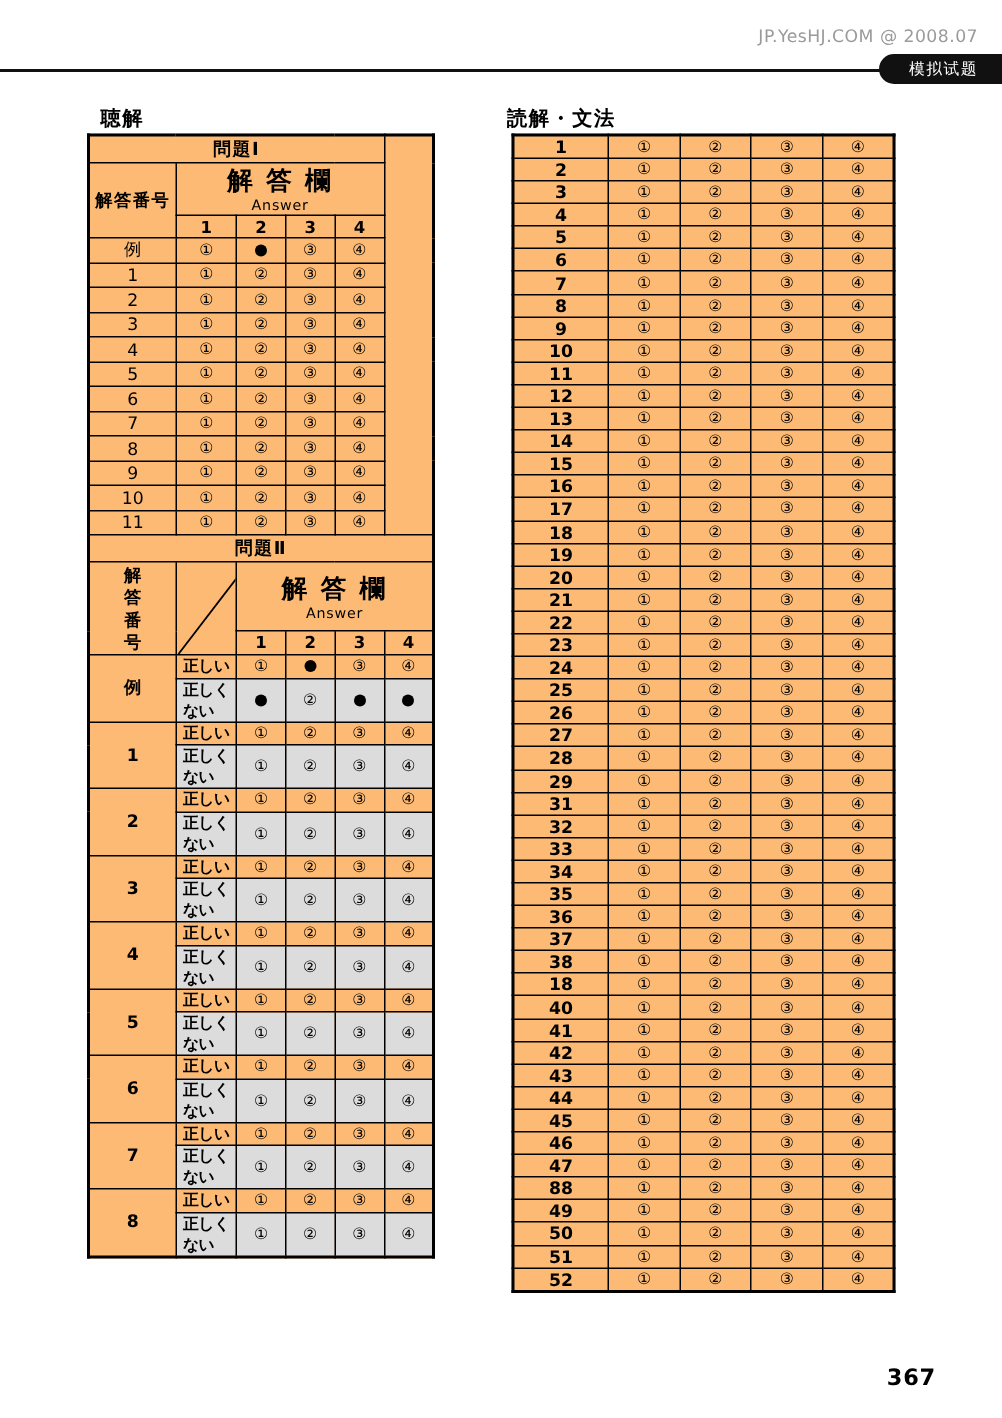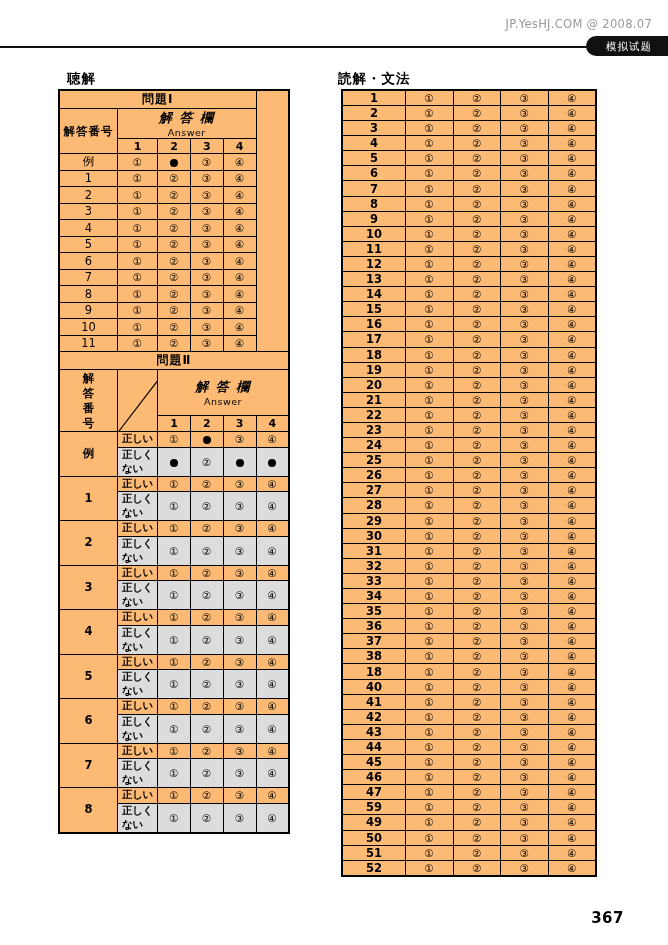--- a/index.html
+++ b/index.html
@@ -65,21 +65,21 @@
   }
   table.sheet td, table.sheet th {
     border: 1px solid #000;
     text-align: center;
     vertical-align: middle;
     font-weight: normal;
     padding: 0;
   }
   .num { font-size: 11.5px; font-weight: bold; }
   .opt { font-size: 10.5px; }
-  .ja  { font-size: 13px; font-weight: bold; letter-spacing: 1.5px; font-style: italic; }
+  .ja  { font-size: 17px; font-weight: bold; letter-spacing: 1.5px; }
   .lat { font-size: 9.5px; letter-spacing: .5px; }
 
   
   .dot {
     display: inline-block;
     width: 8px; height: 8px;
     border-radius: 50%;
     background: #000;
     vertical-align: middle;
   }
@@ -615,27 +615,20 @@
         <td class="r-op">④</td>
       </tr>
       <tr>
         <td class="r-no">29</td>
         <td class="r-op">①</td>
         <td class="r-op">②</td>
         <td class="r-op">③</td>
         <td class="r-op">④</td>
       </tr>
       <tr>
-        <td class="r-no">30</td>
-        <td class="r-op">①</td>
-        <td class="r-op">②</td>
-        <td class="r-op">③</td>
-        <td class="r-op">④</td>
-      </tr>
-      <tr>
         <td class="r-no">31</td>
         <td class="r-op">①</td>
         <td class="r-op">②</td>
         <td class="r-op">③</td>
         <td class="r-op">④</td>
       </tr>
       <tr>
         <td class="r-no">32</td>
         <td class="r-op">①</td>
         <td class="r-op">②</td>
@@ -741,21 +734,21 @@
         <td class="r-op">④</td>
       </tr>
       <tr>
         <td class="r-no">47</td>
         <td class="r-op">①</td>
         <td class="r-op">②</td>
         <td class="r-op">③</td>
         <td class="r-op">④</td>
       </tr>
       <tr>
-        <td class="r-no">59</td>
+        <td class="r-no">88</td>
         <td class="r-op">①</td>
         <td class="r-op">②</td>
         <td class="r-op">③</td>
         <td class="r-op">④</td>
       </tr>
       <tr>
         <td class="r-no">49</td>
         <td class="r-op">①</td>
         <td class="r-op">②</td>
         <td class="r-op">③</td>

